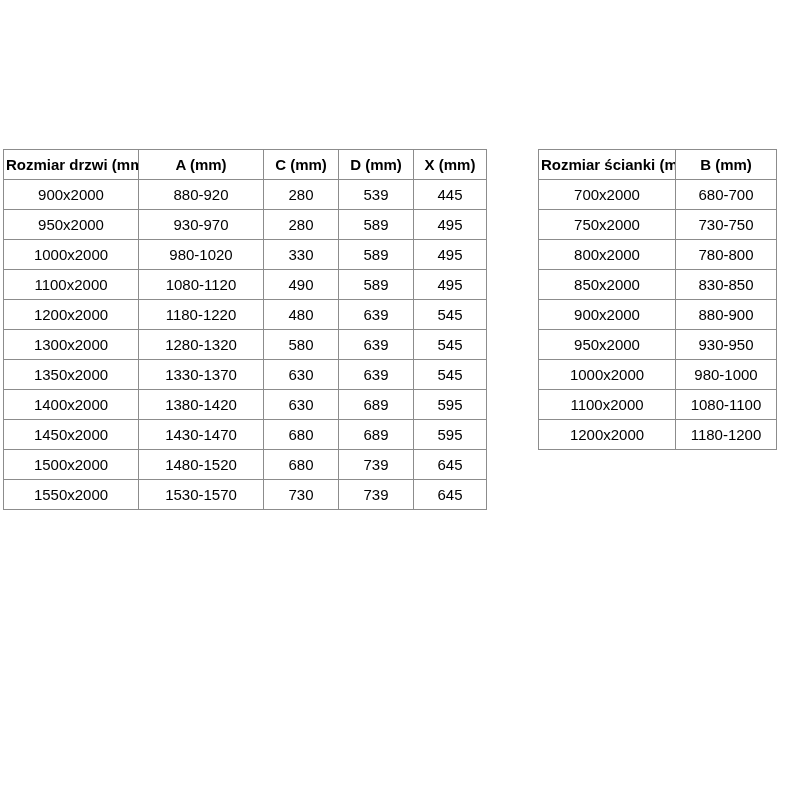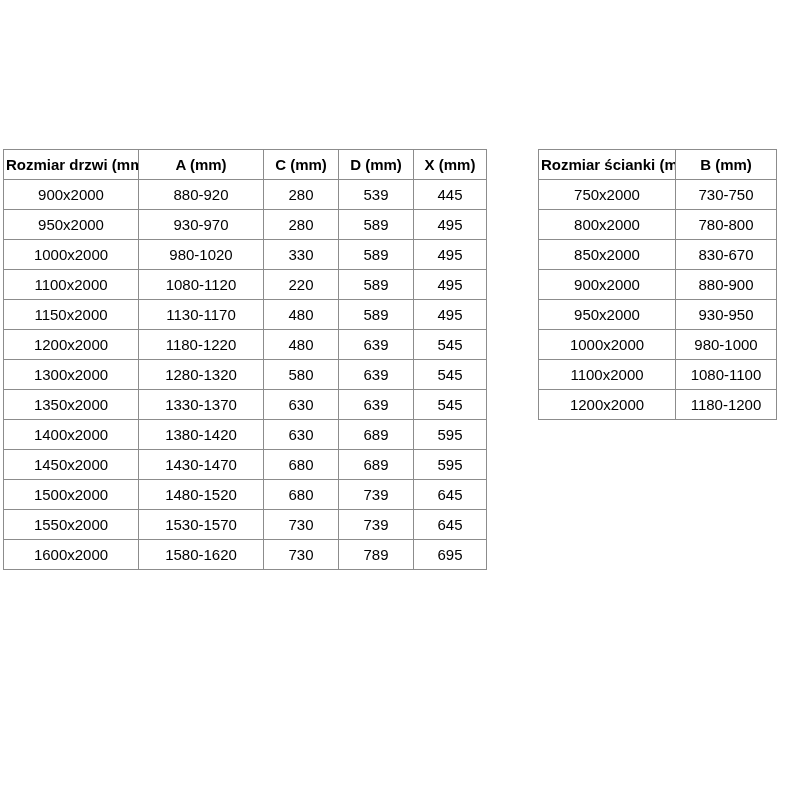--- a/index.html
+++ b/index.html
@@ -88,28 +88,21 @@
         <tr>
           <td>1000x2000</td>
           <td>980-1020</td>
           <td>330</td>
           <td>589</td>
           <td>495</td>
         </tr>
         <tr>
           <td>1100x2000</td>
           <td>1080-1120</td>
-          <td>220</td>
-          <td>589</td>
-          <td>495</td>
-        </tr>
-        <tr>
-          <td>1150x2000</td>
-          <td>1130-1170</td>
-          <td>480</td>
+          <td>490</td>
           <td>589</td>
           <td>495</td>
         </tr>
         <tr>
           <td>1200x2000</td>
           <td>1180-1220</td>
           <td>480</td>
           <td>639</td>
           <td>545</td>
         </tr>
@@ -147,54 +140,51 @@
           <td>680</td>
           <td>739</td>
           <td>645</td>
         </tr>
         <tr>
           <td>1550x2000</td>
           <td>1530-1570</td>
           <td>730</td>
           <td>739</td>
           <td>645</td>
-        </tr>
-        <tr>
-          <td>1600x2000</td>
-          <td>1580-1620</td>
-          <td>730</td>
-          <td>789</td>
-          <td>695</td>
         </tr>
       </tbody>
     </table>
 
   <table id="wall-table" class="spec-table">
     <colgroup>
       <col style="width:137px">
       <col style="width:101px">
     </colgroup>
   <thead>
         <tr>
           <th>Rozmiar ścianki (mm)</th>
           <th>B (mm)</th>
         </tr>
       </thead>
       <tbody>
         <tr>
+          <td>700x2000</td>
+          <td>680-700</td>
+        </tr>
+        <tr>
           <td>750x2000</td>
           <td>730-750</td>
         </tr>
         <tr>
           <td>800x2000</td>
           <td>780-800</td>
         </tr>
         <tr>
           <td>850x2000</td>
-          <td>830-670</td>
+          <td>830-850</td>
         </tr>
         <tr>
           <td>900x2000</td>
           <td>880-900</td>
         </tr>
         <tr>
           <td>950x2000</td>
           <td>930-950</td>
         </tr>
         <tr>

